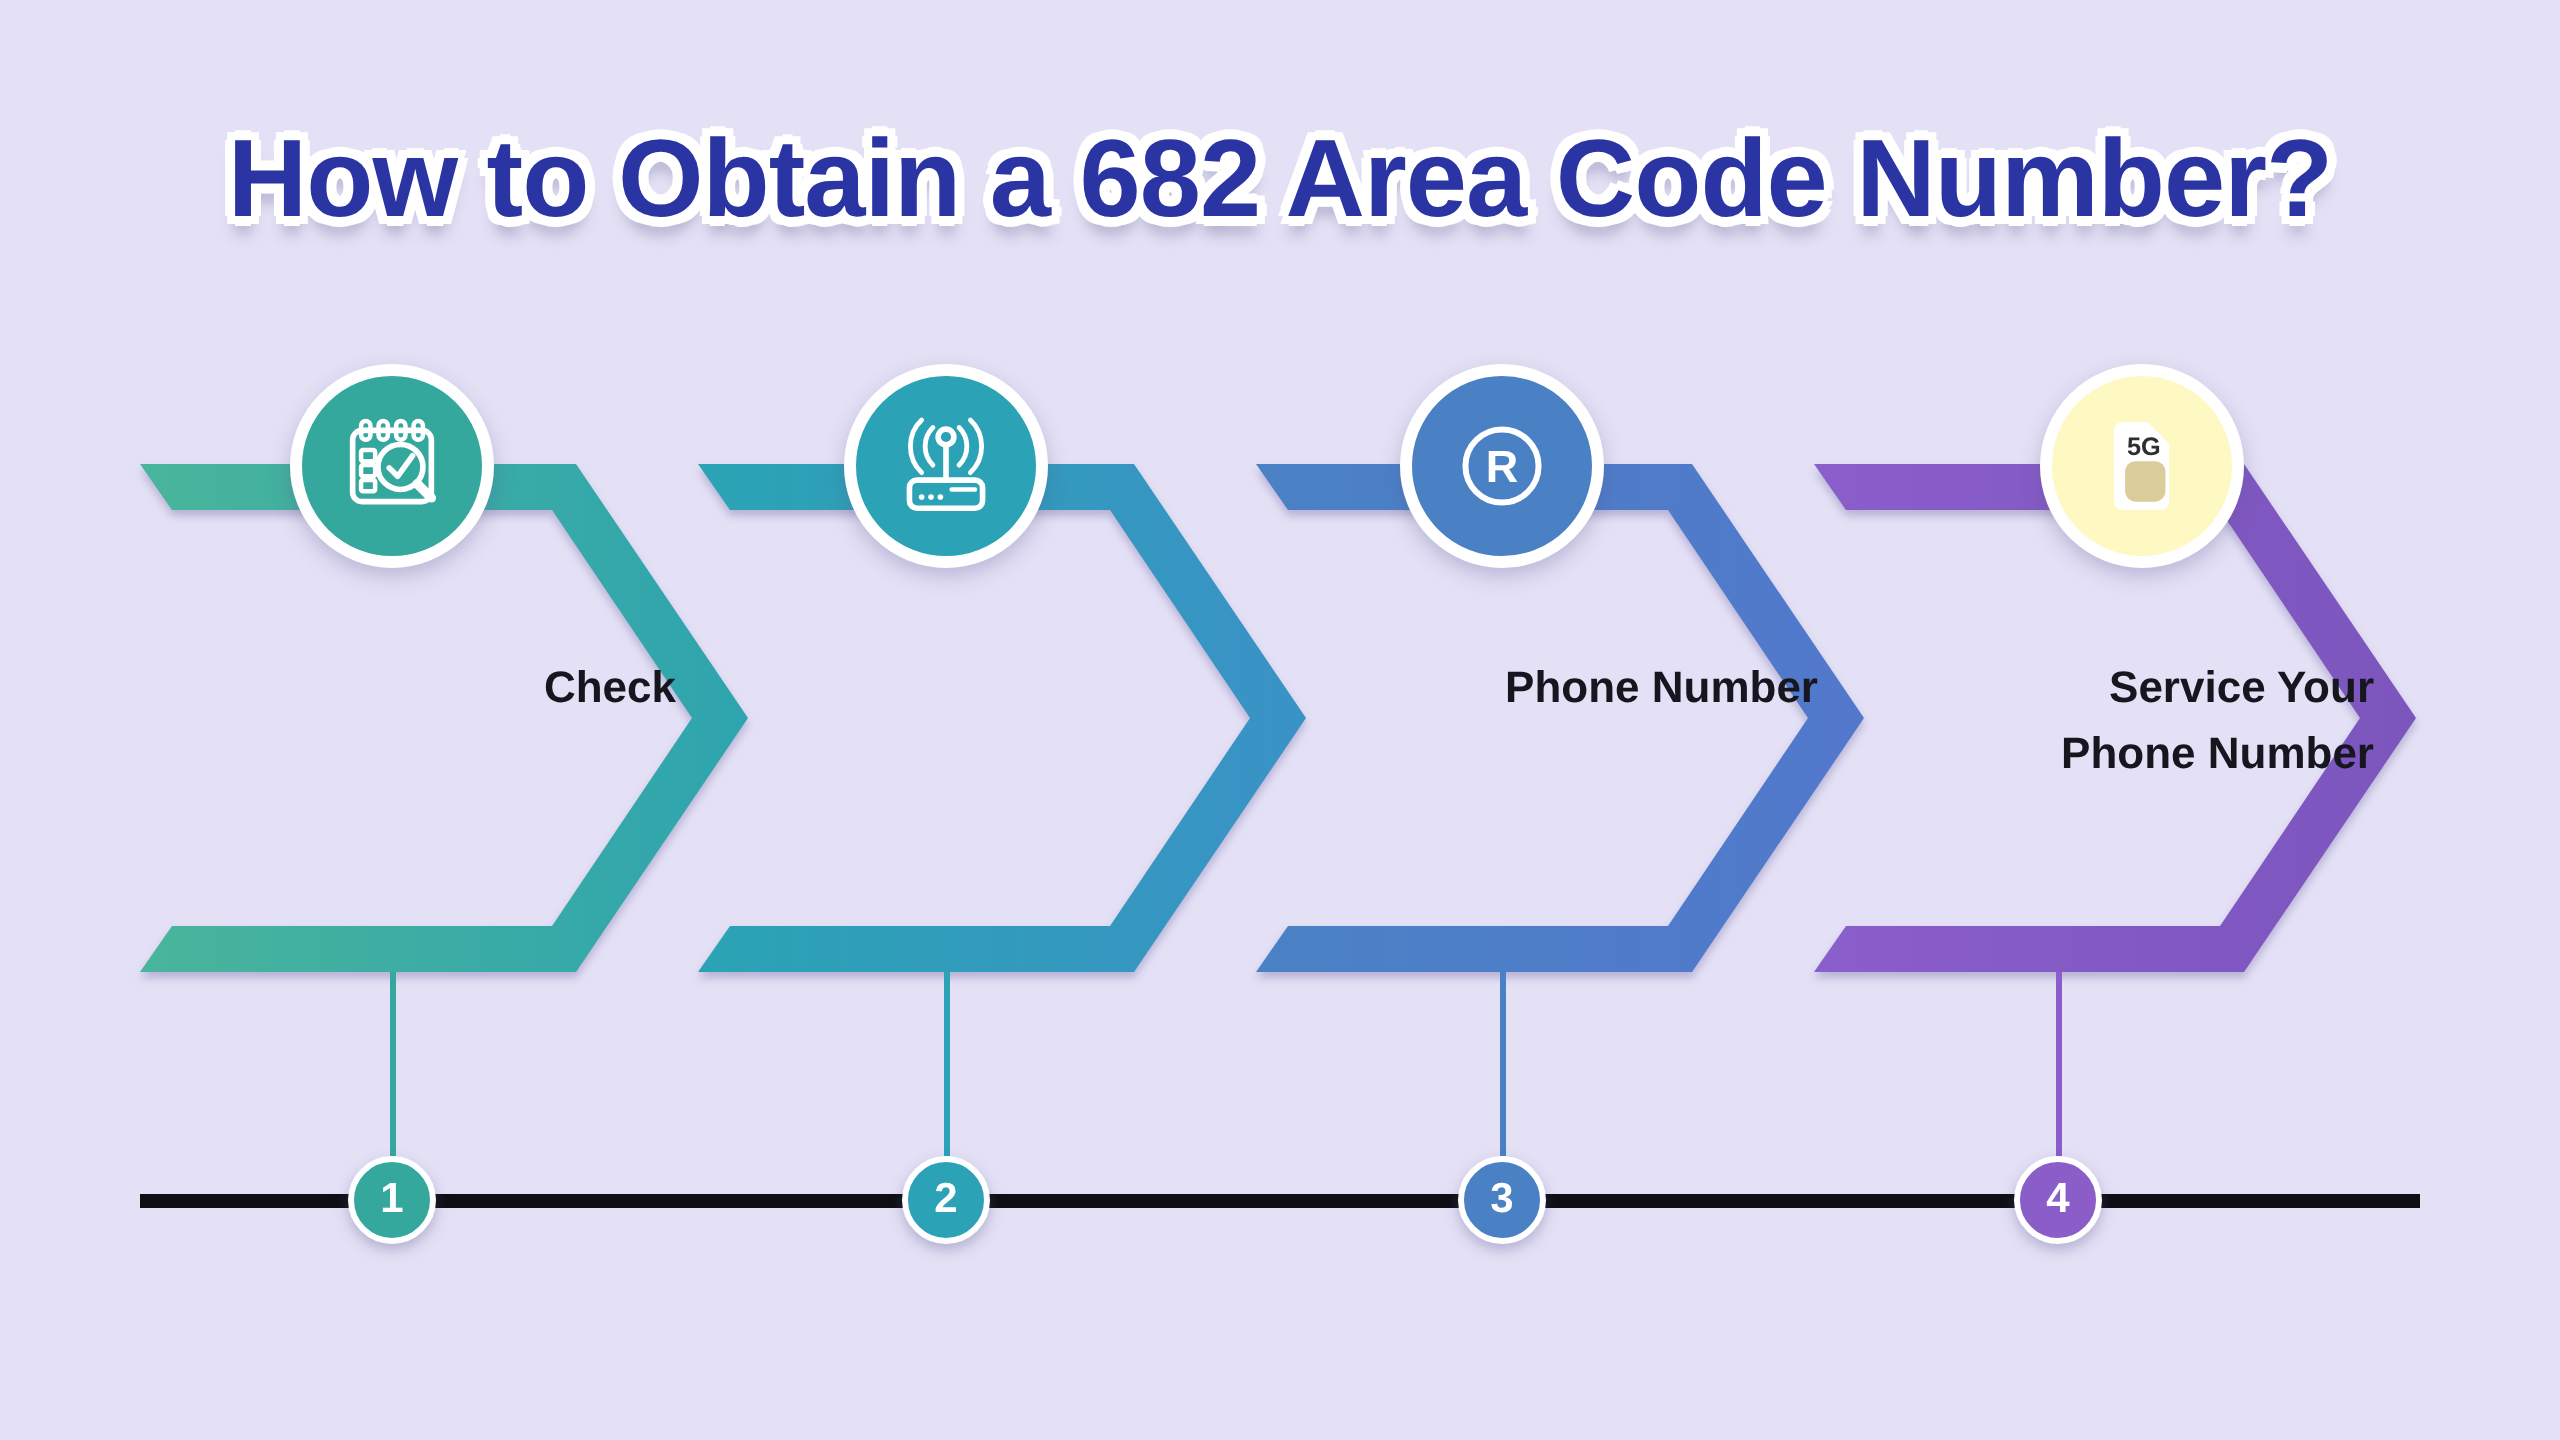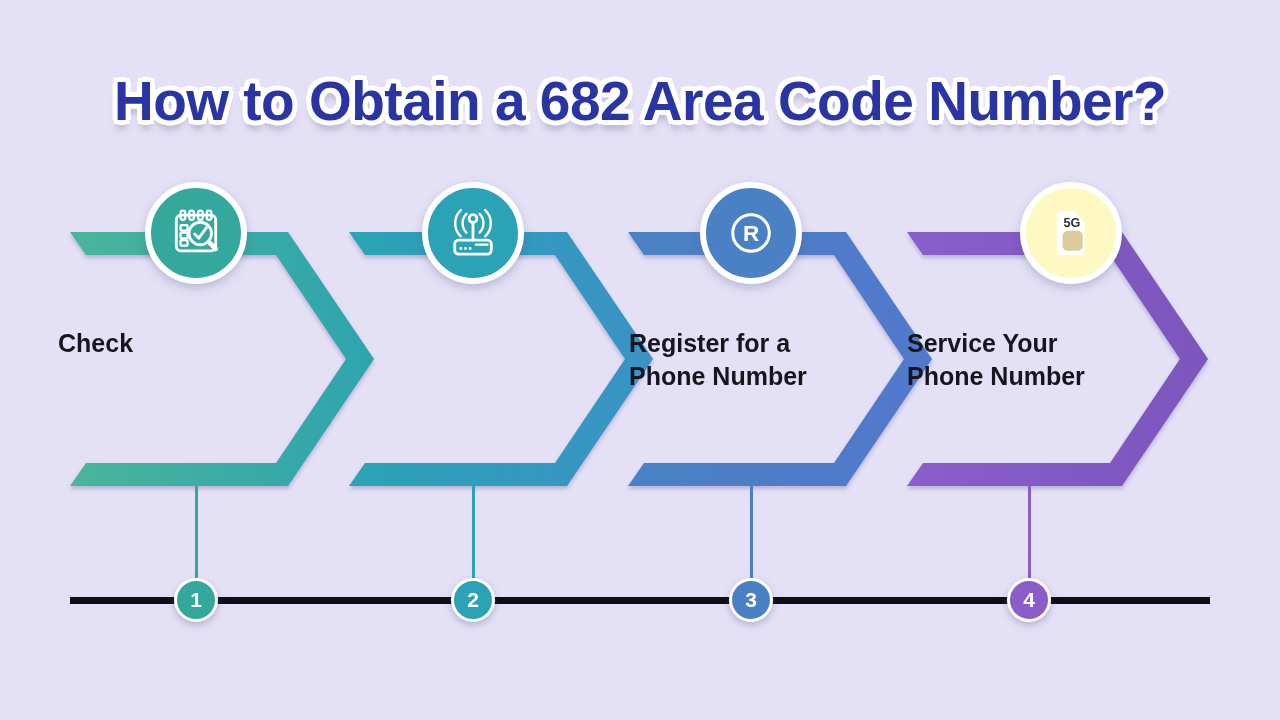--- a/index.html
+++ b/index.html
@@ -9,36 +9,35 @@
   .stage { position: relative; width: 1280px; height: 720px; }
 
   .page-title {
     position: absolute; top: 59px; left: 0; width: 1280px;
     text-align: center; font-size: 55px; font-weight: 800;
     letter-spacing: -0.5px; line-height: 1.1;
     text-shadow:
       -4px -4px 0 #fff, 4px -4px 0 #fff, -4px 4px 0 #fff, 4px 4px 0 #fff,
       -5px 0 0 #fff, 5px 0 0 #fff, 0 -5px 0 #fff, 0 5px 0 #fff,
       0 9px 7px rgba(110,110,150,0.45);
-    margin-top: 12px;
   }
 
   svg.chevrons { position: absolute; top: 0; left: 0; }
   .chev { filter: drop-shadow(0 3px 2px rgba(99,92,151,0.35)); }
 
   .icon-badge {
     position: absolute; width: 102px; height: 102px; border-radius: 50%;
     border: 6px solid #ffffff; display: flex; align-items: center;
     justify-content: center;
     box-shadow: 0 4px 10px rgba(90,85,140,0.30);
   }
 
   .step-label {
-    position: absolute; width: 280px; top: 327px; text-align: left;
-    font-size: 25px; font-weight: 800; line-height: 33px; color: #16161F;
+    position: absolute; width: 280px; top: 327px; text-align: right;
+    font-size: 22px; font-weight: 800; line-height: 33px; color: #16161F;
   }
 
   .connector { position: absolute; top: 486px; width: 3px; height: 92px; }
 
   .timeline-line {
     position: absolute; top: 597px; left: 70px; width: 1140px; height: 7px;
   }
 
   .step-num {
     position: absolute; top: 578px; width: 44px; height: 44px;
@@ -127,21 +126,20 @@
       <path d="M21.5,8.5 h13.5 l11.5,11.5 v31 a4.5,4.5 0 0 1 -4.5,4.5 h-20.5 a4.5,4.5 0 0 1 -4.5,-4.5 v-38 a4.5,4.5 0 0 1 4.5,-4.5 Z" fill="#ffffff"></path>
       <text x="24" y="26" class="sim-label" font-size="13.5" font-weight="bold" fill="#2F2F33">5G</text>
       <rect x="23" y="29.5" width="21.5" height="21.5" rx="5.5" fill="#DBCD9B"></rect>
     </svg>
   </div>
 
   <div class="step-label" style="left:58px;">
     <div>Check</div>
   </div>
   <div class="step-label" style="left:629px;">
-    <div>Register for a</div>
     <div>Phone Number</div>
   </div>
   <div class="step-label" style="left:907px;">
     <div>Service Your</div>
     <div>Phone Number</div>
   </div>
 
   <div class="connector" style="left: 194.5px; background-color: rgb(53, 168, 158);"></div>
   <div class="connector" style="left: 471.5px; background-color: rgb(43, 162, 182);"></div>
   <div class="connector" style="left: 749.5px; background-color: rgb(74, 128, 196);"></div>

